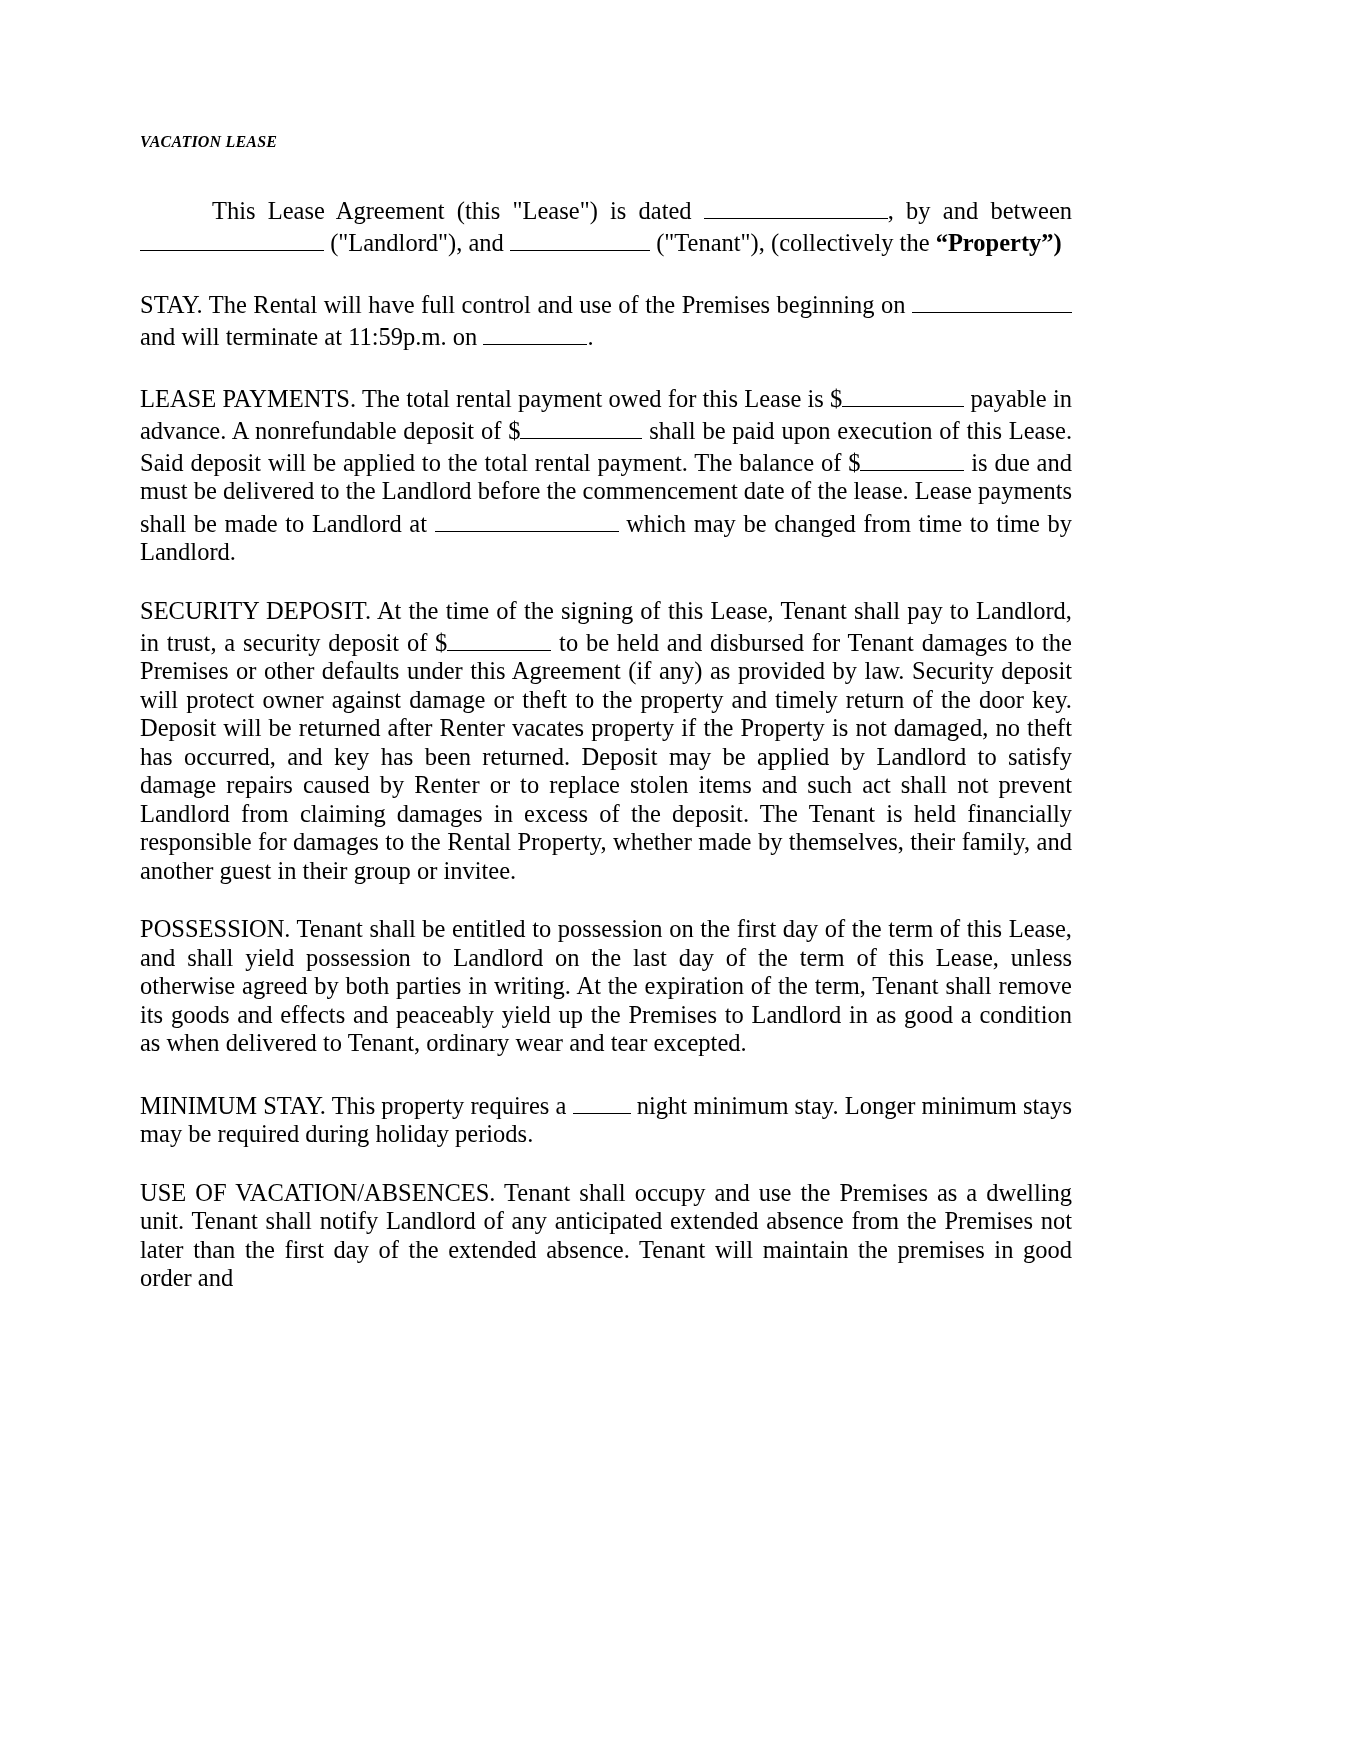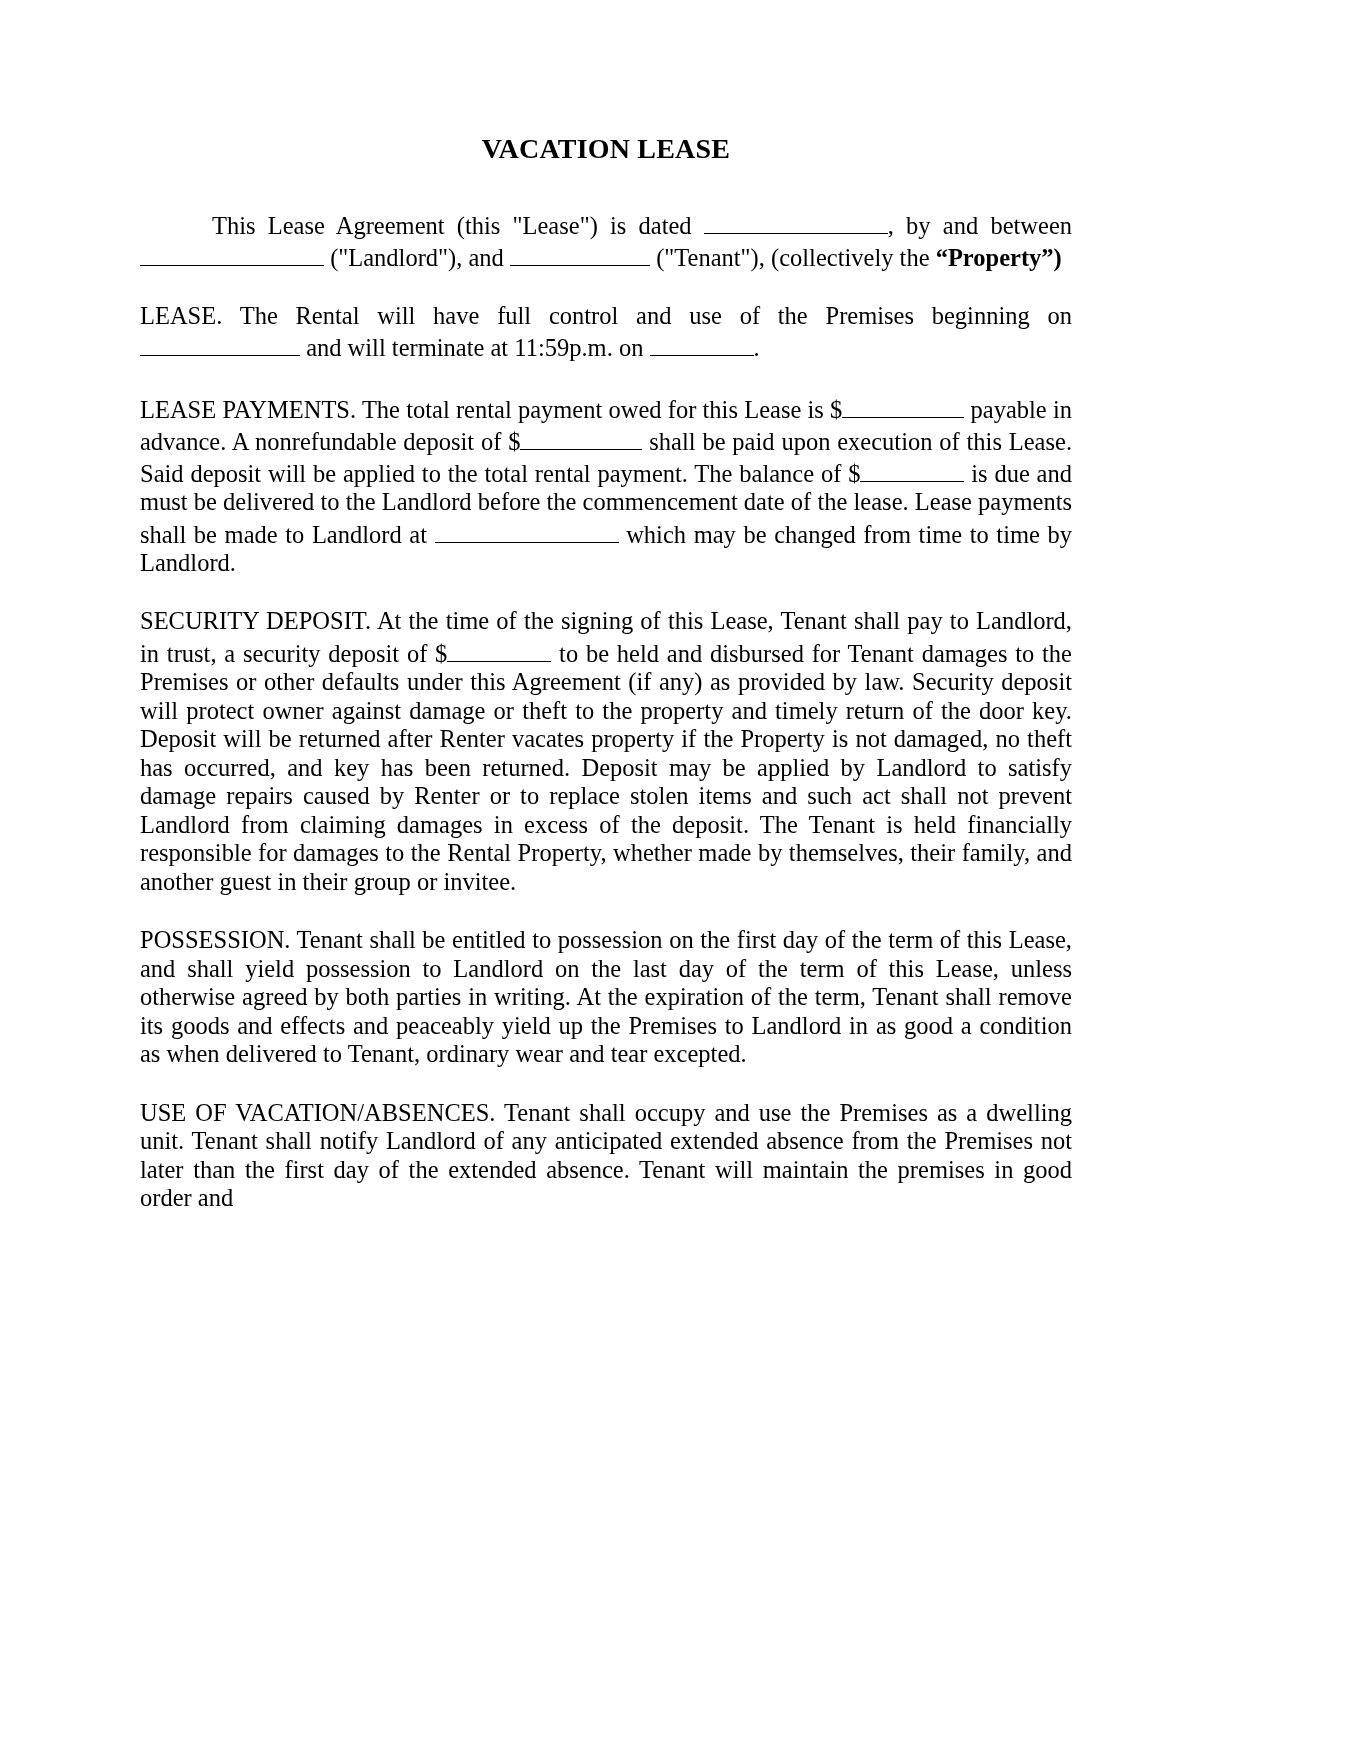--- a/index.html
+++ b/index.html
@@ -20,26 +20,26 @@
     box-sizing: border-box;
     overflow: hidden;
   }
   .content {
     position: absolute;
     left: 140px;
     top: 132px;
     width: 932px;
   }
   .doc-title {
-    text-align: center;
     font-weight: bold;
-    font-size: 28px;
+    font-size: 16px;
     letter-spacing: 0.2px;
     margin: 0 0 42px 0;
     line-height: 1.2;
+    font-style: italic;
   }
   .para {
     font-size: 24.5px;
     line-height: 1.165;
     text-align: justify;
     text-justify: inter-word;
     margin: 0 0 30px 0;
     hyphens: none;
   }
   .para.indent {
@@ -72,25 +72,26 @@
 
 <div class="page">
   <div class="content">
 
     <h1 class="doc-title">VACATION LEASE</h1>
 
     <p class="para indent"><span>This Lease Agreement (this "Lease") is dated </span><span class="blank b-xl"></span><span>, by and between </span><span class="blank b-xl"></span><span> ("Landlord"), and </span><span class="blank b-ml"></span><span> ("Tenant"), (collectively the </span><span class="bold">“Property”)</span></p>
 
 
 
-    <p class="para"><span>LEASE.</span><span> The Rental will have full control and use of the Premises beginning on </span><span class="blank b-l"></span><span> and will terminate at 11:59p.m. on </span><span class="blank b-s"></span><span>.</span></p>
+    <p class="para"><span>STAY.</span><span> The Rental will have full control and use of the Premises beginning on </span><span class="blank b-l"></span><span> and will terminate at 11:59p.m. on </span><span class="blank b-s"></span><span>.</span></p>
 
     <p class="para"><span>LEASE PAYMENTS.</span><span> The total rental payment owed for this Lease is $</span><span class="blank b-m"></span><span> payable in advance. A nonrefundable deposit of $</span><span class="blank b-m"></span><span> shall be paid upon execution of this Lease. Said deposit will be applied to the total rental payment. The balance of $</span><span class="blank b-s"></span><span> is due and must be delivered to the Landlord before the commencement date of the lease. Lease payments shall be made to Landlord at </span><span class="blank b-xl"></span><span> which may be changed from time to time by Landlord.</span></p>
 
     <p class="para"><span>SECURITY DEPOSIT.</span><span> At the time of the signing of this Lease, Tenant shall pay to Landlord, in trust, a security deposit of $</span><span class="blank b-s"></span><span> to be held and disbursed for Tenant damages to the Premises or other defaults under this Agreement (if any) as provided by law. Security deposit will protect owner against damage or theft to the property and timely return of the door key. Deposit will be returned after Renter vacates property if the Property is not damaged, no theft has occurred, and key has been returned. Deposit may be applied by Landlord to satisfy damage repairs caused by Renter or to replace stolen items and such act shall not prevent Landlord from claiming damages in excess of the deposit. The Tenant is held financially responsible for damages to the Rental Property, whether made by themselves, their family, and another guest in their group or invitee.</span></p>
 
     <p class="para"><span>POSSESSION.</span><span> Tenant shall be entitled to possession on the first day of the term of this Lease, and shall yield possession to Landlord on the last day of the term of this Lease, unless otherwise agreed by both parties in writing. At the expiration of the term, Tenant shall remove its goods and effects and peaceably yield up the Premises to Landlord in as good a condition as when delivered to Tenant, ordinary wear and tear excepted.</span></p>
 
+    <p class="para"><span>MINIMUM STAY.</span><span> This property requires a </span><span class="blank b-xxs"></span><span> night minimum stay. Longer minimum stays may be required during holiday periods.</span></p>
 
     <p class="para"><span>USE OF VACATION/ABSENCES.</span><span> Tenant shall occupy and use the Premises as a dwelling unit. Tenant shall notify Landlord of any anticipated extended absence from the Premises not later than the first day of the extended absence. Tenant will maintain the premises in good order and</span></p>
 
   </div>
 </div>
 
 </body></html>

